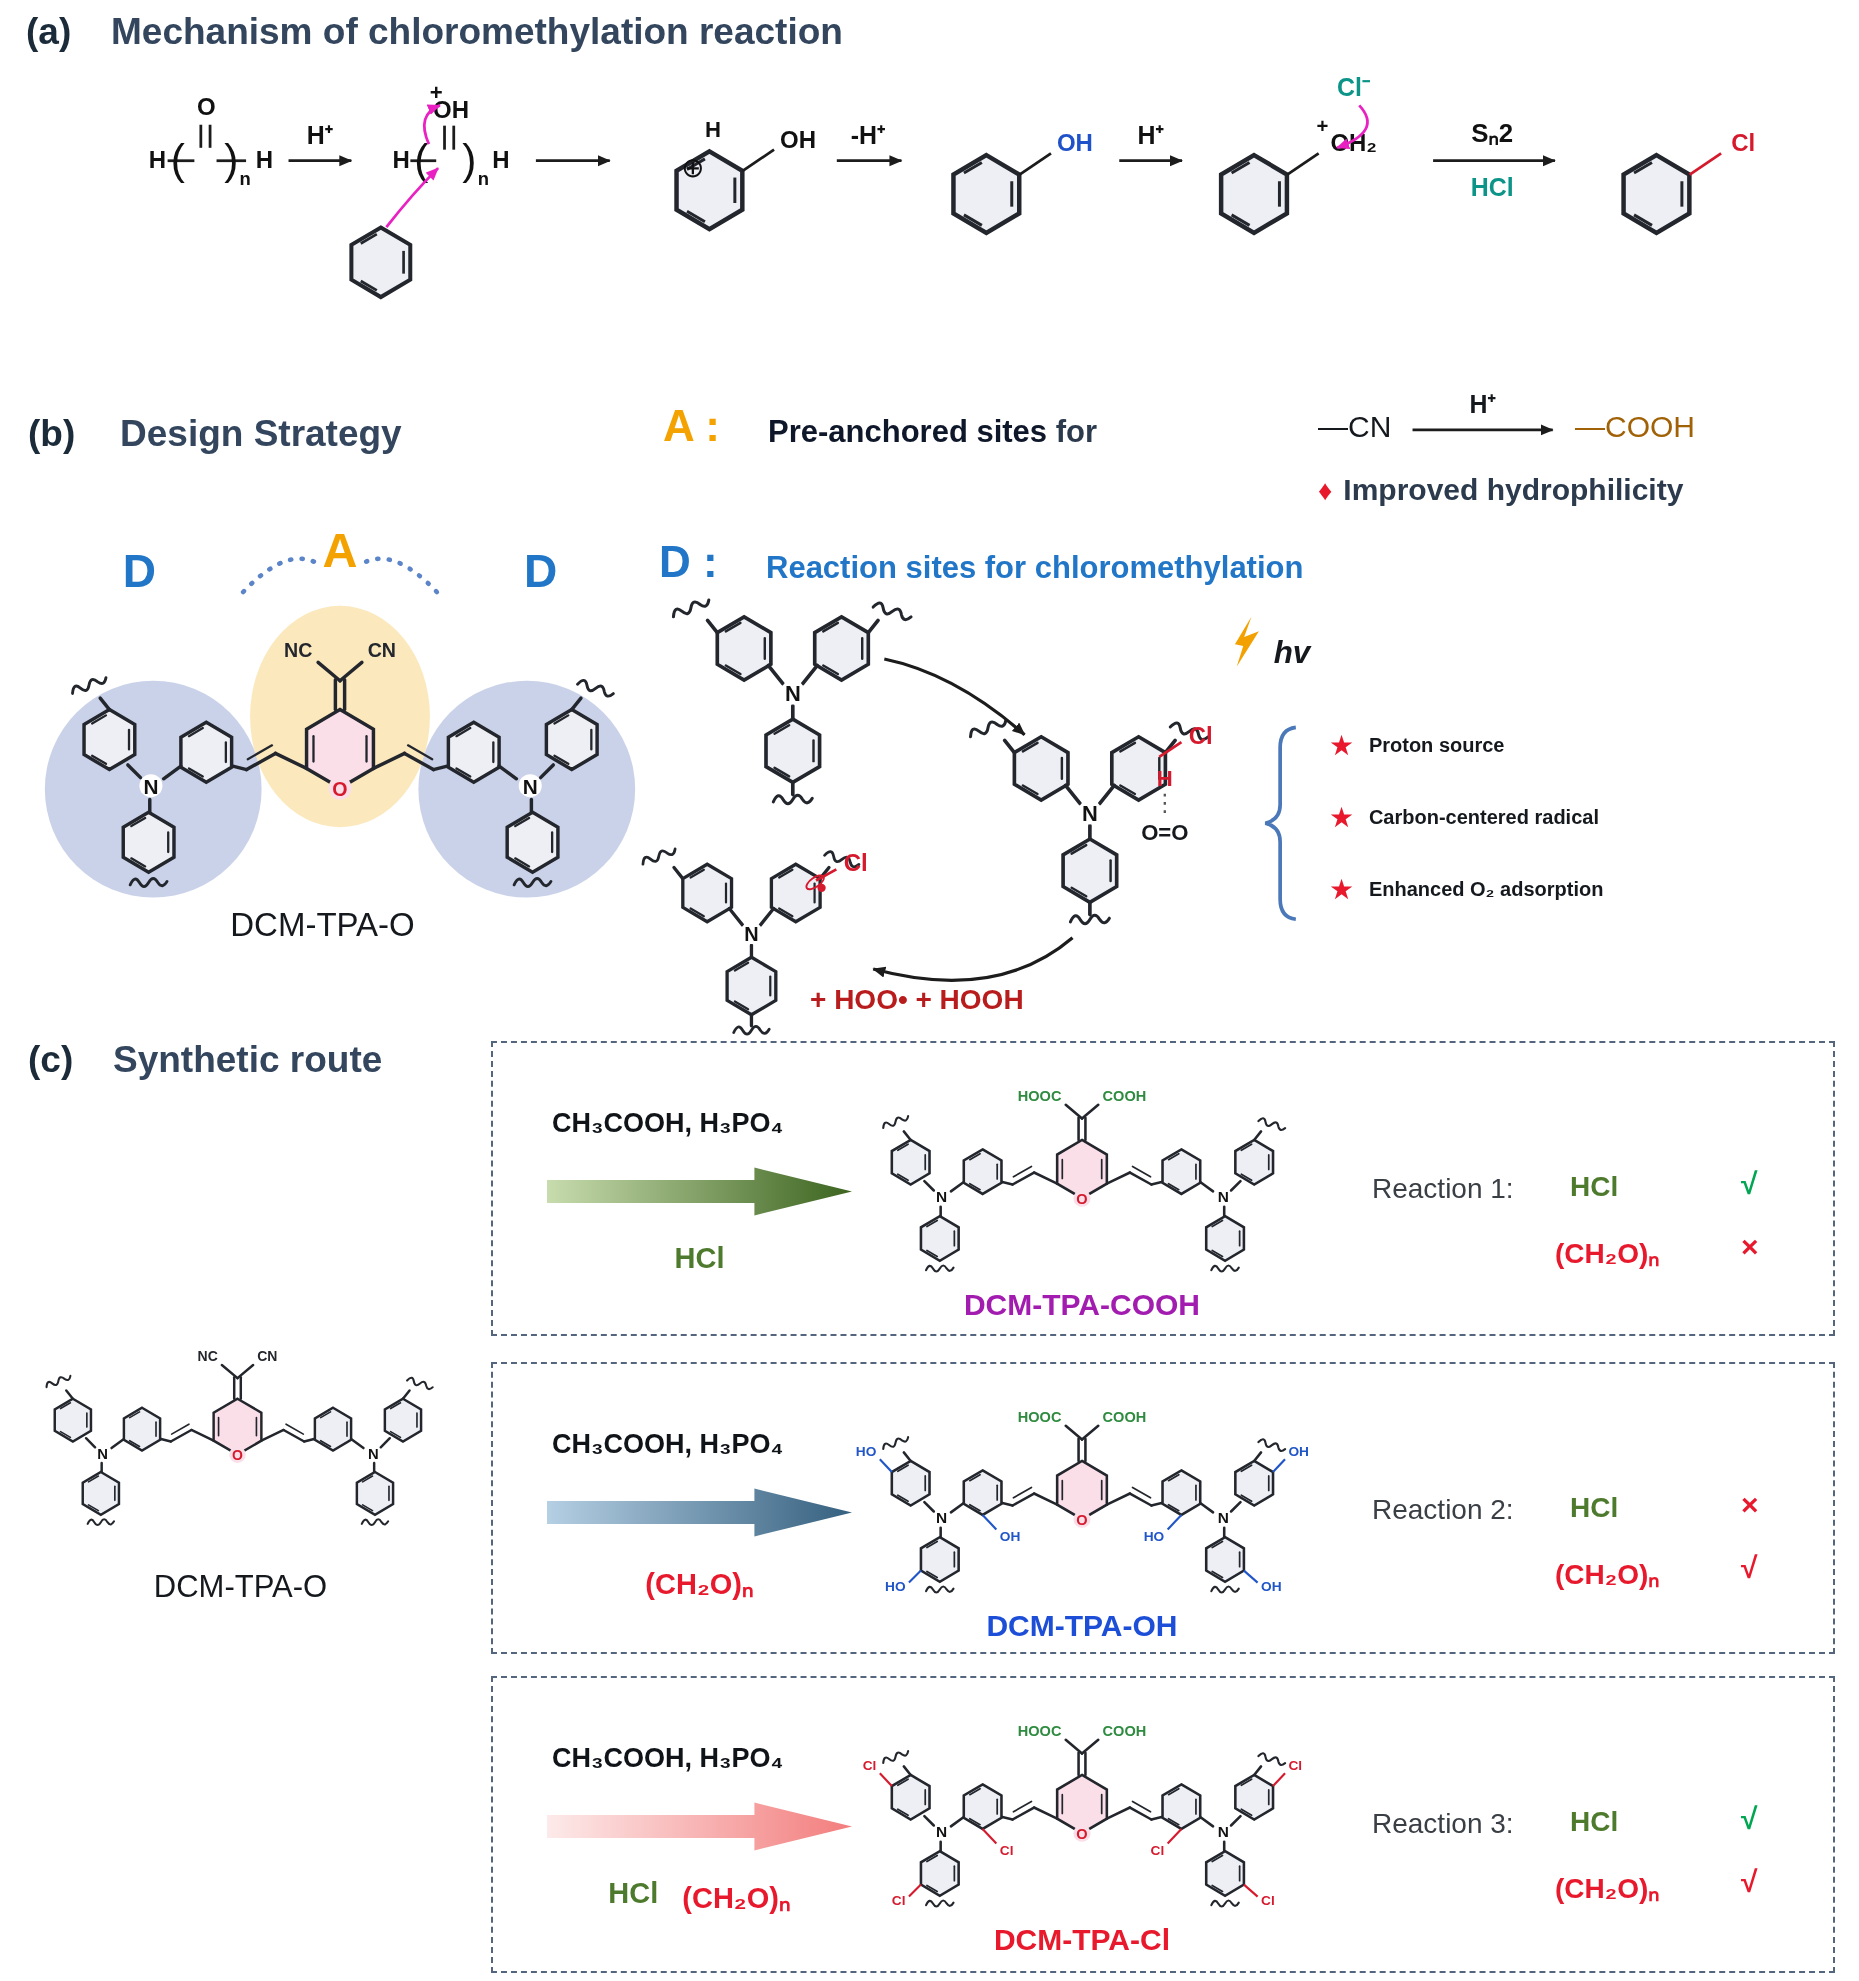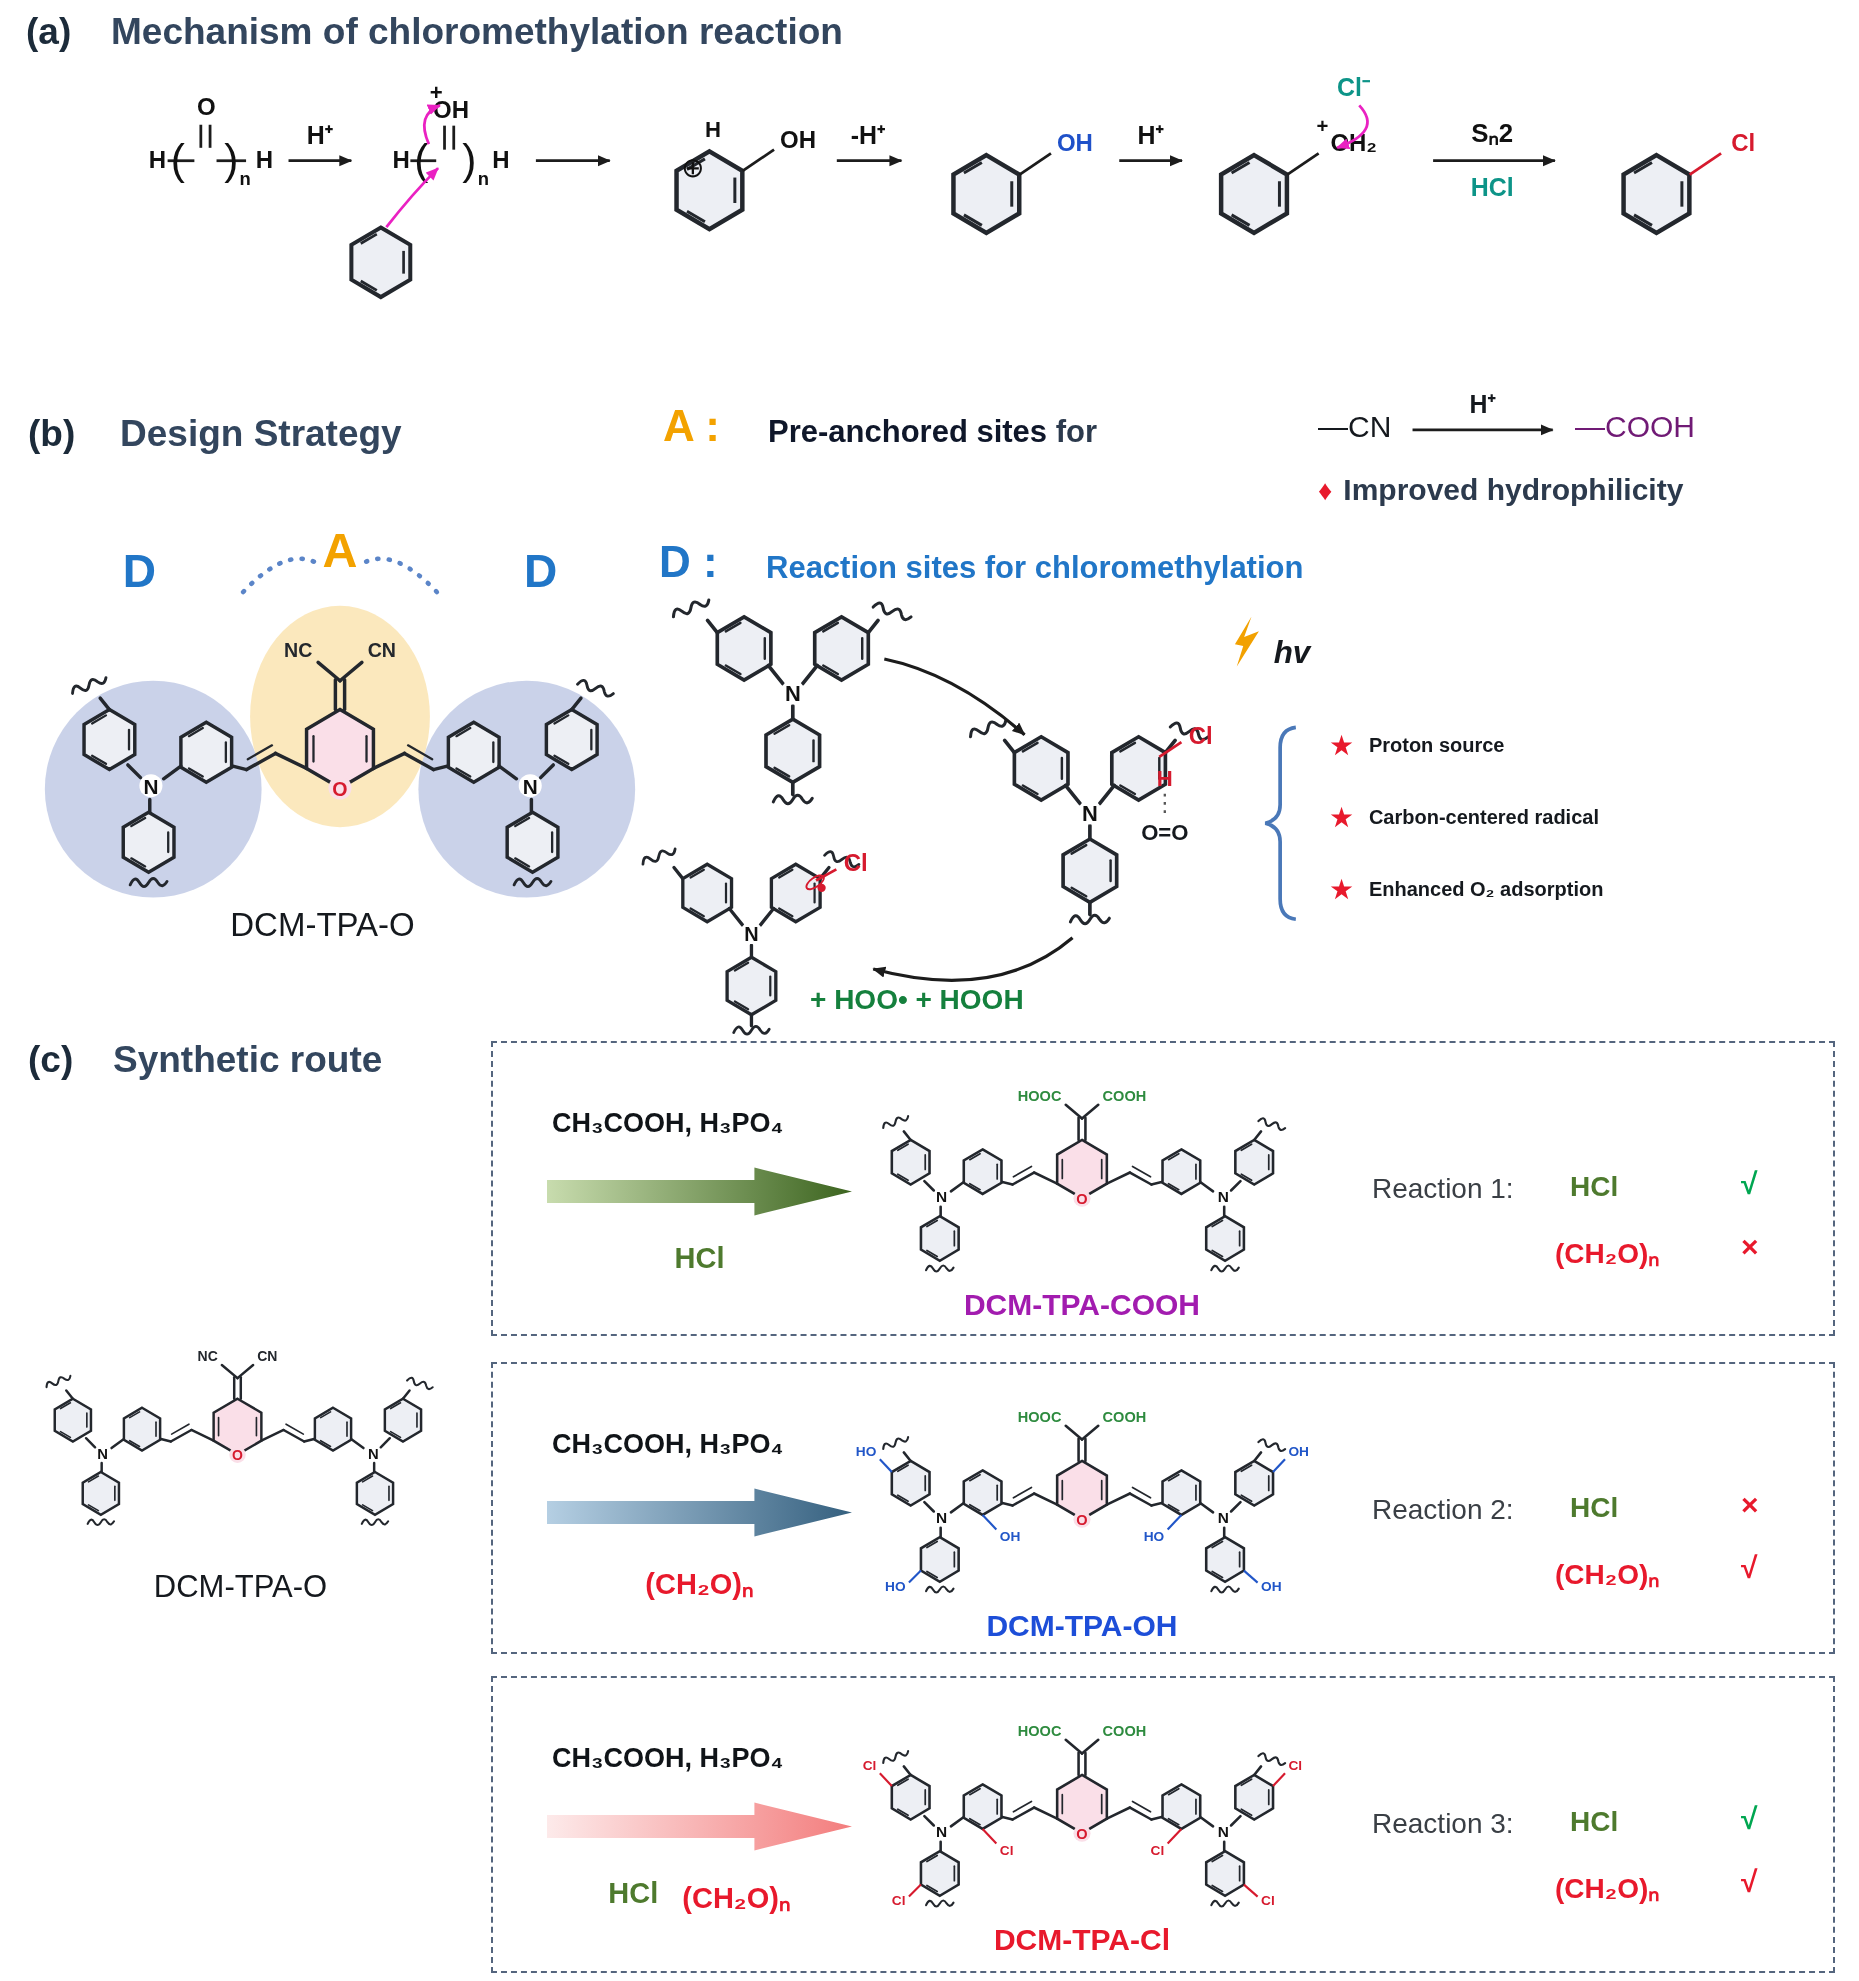--- a/index.html
+++ b/index.html
@@ -9,28 +9,28 @@
   .abs{position:absolute}
   .tag{font-size:37px;font-weight:bold;color:#1c2b3a}
   .ptitle{font-size:37px;font-weight:bold;color:#33465e}
   .mol-label{font-size:33px;font-weight:normal;color:#15191e;text-align:center}
   .keyletter{font-size:44px;font-weight:bold}
   .akey{color:#f3a200}.dkey{color:#2176c7}
   .atext{font-size:31px;font-weight:bold;line-height:48px;color:#2c3a4d}
   .atext .hl{color:#0f172a}
   .dtext{font-size:31px;font-weight:bold;color:#2176c7}
   .grp{font-size:30px;font-weight:normal}
-  .green-bright{color:#701a75}
+  .green-bright{color:#a16207}
   .diamond-row{display:flex;gap:11px;align-items:baseline}
   .diamond{color:#e8192c;font-size:28px}
   .improved{font-size:30px;font-weight:bold;color:#2c3a4d}
   .bullet{display:flex;gap:14.8px;align-items:center}
   .star{color:#e8192c;font-size:28px}
   .btxt{font-size:20px;font-weight:bold;color:#15191e}
-  .byprod{font-size:28px;font-weight:bold;color:#15803d}
+  .byprod{font-size:28px;font-weight:bold;color:#b91c1c}
   .box{position:absolute;width:1344px;border:2.8px dashed #54657e}
   .rg-top{position:absolute;left:59px;top:65px;font-size:27px;font-weight:bold;color:#101418}
   .big-arrow{position:absolute;left:54px;top:120px;width:305px;height:57px;
     clip-path:polygon(0% 30%,68% 30%,68% 8%,100% 50%,68% 92%,68% 70%,0% 70%)}
   .arrow-green{background:linear-gradient(90deg,#c8dcae,#3c641f)}
   .arrow-blue{background:linear-gradient(90deg,#b5cfe3,#35607f)}
   .arrow-pink{background:linear-gradient(90deg,#fdeaea,#f37d7d)}
   .rg-bot{position:absolute;left:54px;top:199px;width:305px;text-align:center;font-size:29px;font-weight:bold;display:flex;justify-content:center;gap:24px}
   .hcl{color:#4e7a2e}.ch2o{color:#e8192c}
   .pmol{position:absolute;left:349px;top:13px}

